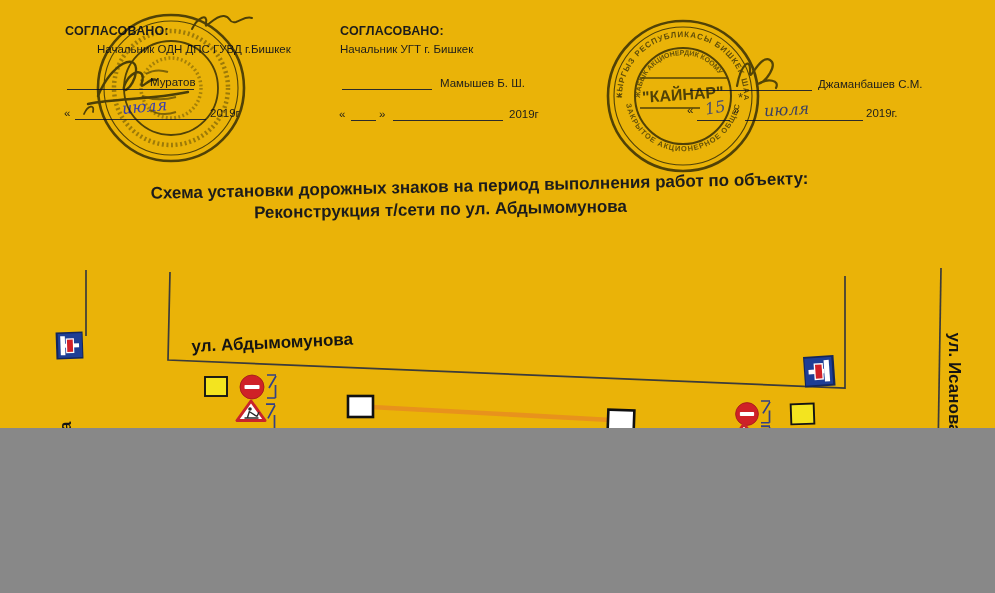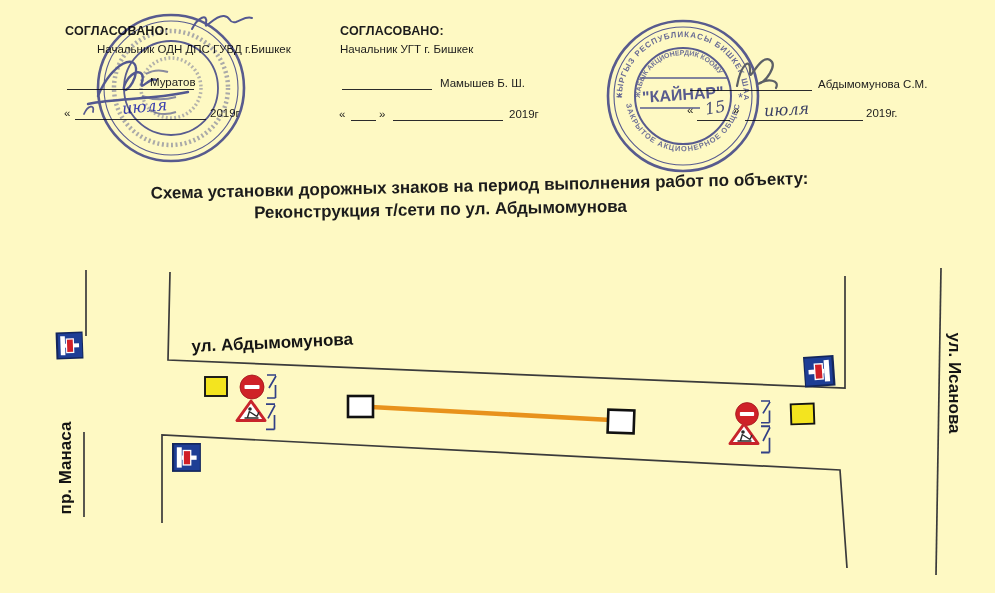--- a/index.html
+++ b/index.html
@@ -1,16 +1,16 @@
 <!DOCTYPE html>
 <html><head>
 <meta charset="utf-8">
 <style>
   html,body{margin:0;padding:0;background:#888;}
-  #page{position:relative;width:995px;height:593px;background:#fef9c3;overflow:hidden;
+  #page{position:relative;width:995px;height:428px;background:#eab308;overflow:hidden;
         font-family:"Liberation Sans",sans-serif;color:#1c1c1c;}
   .abs{position:absolute;}
   .h{font-weight:700;font-size:12.5px;letter-spacing:.2px;}
   .t{font-size:11.5px;}
   .rule{position:absolute;height:1.4px;background:#2b2b2b;}
   .hand{font-family:"DejaVu Serif",serif;font-style:italic;}
   .title{font-weight:700;font-size:17px;white-space:nowrap;}
   .street{font-weight:700;font-size:17px;white-space:nowrap;color:#141414;}
   svg{display:block;}
   .noptr{pointer-events:none;}
@@ -39,21 +39,21 @@
   <div class="abs t" style="left:440px;top:77px;">Мамышев Б. Ш.</div>
   <div class="abs t" style="left:339px;top:108px;">«</div>
   <div class="rule" style="left:351px;top:120px;width:25px;"></div>
   <div class="abs t" style="left:379px;top:108px;">»</div>
   <div class="rule" style="left:393px;top:120px;width:110px;"></div>
   <div class="abs t" style="left:509px;top:108px;">2019г</div>
 
   <div class="abs" style="left:690px;top:28px;width:280px;">
   </div>
   <div class="rule" style="left:690px;top:90px;width:122px;"></div>
-  <div class="abs t" style="left:818px;top:78px;">Абдымомунова С.М.</div>
+  <div class="abs t" style="left:818px;top:78px;">Джаманбашев С.М.</div>
   <div class="abs t" style="left:687px;top:104px;">«</div>
   <div class="rule" style="left:697px;top:120px;width:33px;"></div>
   <div class="abs t" style="left:733px;top:104px;">»</div>
   <div class="rule" style="left:745px;top:120px;width:118px;"></div>
   <div class="abs t" style="left:866px;top:107px;">2019г.</div>
   <div class="abs hand" style="left:705px;top:98px;font-size:16px;color:#474c73;transform:rotate(-10deg);">15</div>
   <div class="abs hand" style="left:764px;top:100px;font-size:16px;color:#3a3f63;transform:rotate(-3deg);">июля</div>
 
   <svg class="abs noptr" style="left:0;top:0;mix-blend-mode:multiply;opacity:.85;" width="995" height="200" viewBox="0 0 995 200">
 

